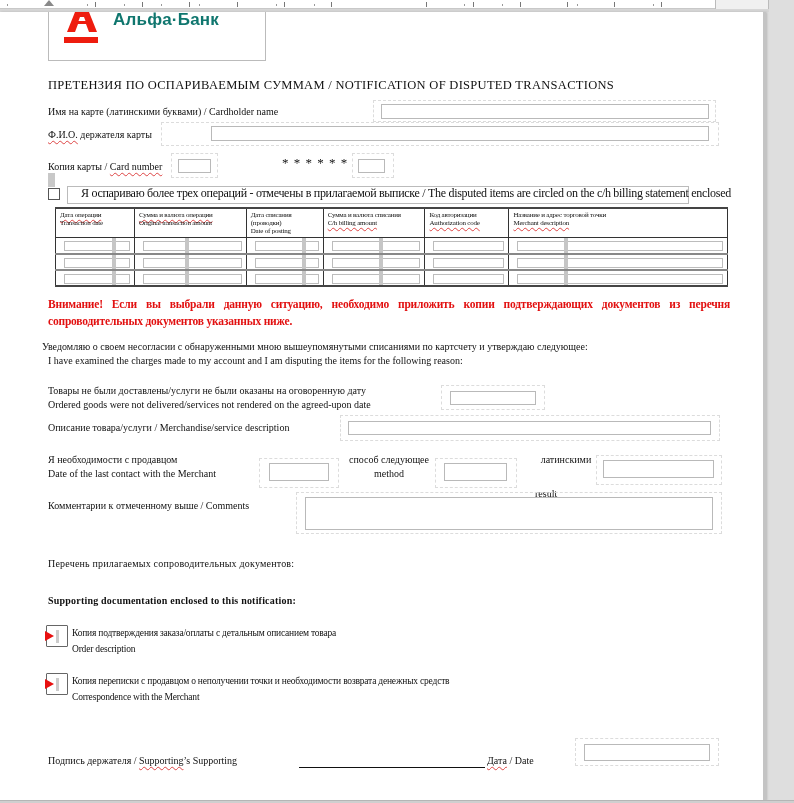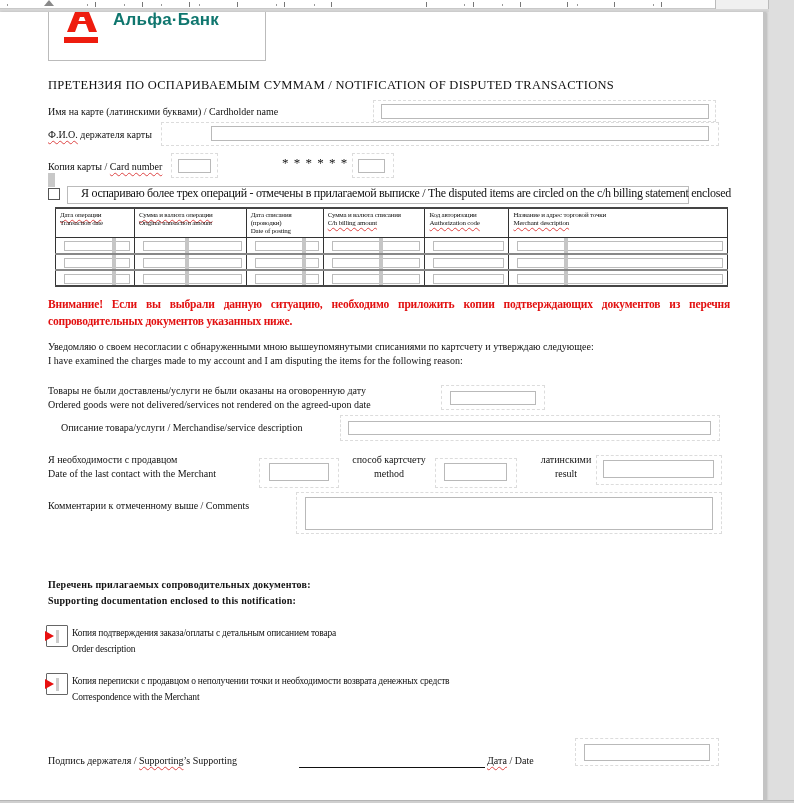--- a/index.html
+++ b/index.html
@@ -205,52 +205,52 @@
       <td>
           <div class="cell-field"></div>
           <div class="cell-bar" style="left:55px"></div>
         </td>
     </tr>
   </tbody>
 </table>
 
 <div class="warning">Внимание! Если вы выбрали данную ситуацию, необходимо приложить копии подтверждающих документов из перечня сопроводительных документов указанных ниже.</div>
 
-<div class="label" style="left:48px;top:339px">Уведомляю о своем несогласии с обнаруженными мною вышеупомянутыми списаниями по картсчету и утверждаю следующее:</div>
+<div class="label" style="left:42px;top:339px">Уведомляю о своем несогласии с обнаруженными мною вышеупомянутыми списаниями по картсчету и утверждаю следующее:</div>
 <div class="label" style="left:48px;top:353px">I have examined the charges made to my account and I am disputing the items for the following reason:</div>
 
 <div class="label" style="left:48px;top:383px">Товары не были доставлены/услуги не были оказаны на оговоренную дату</div>
 <div class="label" style="left:48px;top:397px">Ordered goods were not delivered/services not rendered on the agreed-upon date</div>
 <div class="field-wrap" style="left:441px;top:385px;width:104px;height:25px"></div>
 <div class="field" style="left:450px;top:391px;width:86px;height:14px"></div>
 
-<div class="label" style="left:61px;top:420px">Описание товара/услуги / Merchandise/service description</div>
+<div class="label" style="left:48px;top:420px">Описание товара/услуги / Merchandise/service description</div>
 <div class="field-wrap" style="left:340px;top:415px;width:380px;height:26px"></div>
 <div class="field" style="left:348px;top:421px;width:363px;height:14px"></div>
 
 <div class="label" style="left:48px;top:452px">Я необходимости с продавцом</div>
 <div class="label" style="left:48px;top:466px">Date of the last contact with the Merchant</div>
 <div class="field-wrap" style="left:259px;top:458px;width:80px;height:30px"></div>
 <div class="field" style="left:269px;top:463px;width:60px;height:18px"></div>
 
-<div class="label" style="left:346px;top:452px;width:86px;text-align:center">способ картсчету</div>
+<div class="label" style="left:346px;top:452px;width:86px;text-align:center">способ следующее</div>
 <div class="label" style="left:346px;top:466px;width:86px;text-align:center">method</div>
 <div class="field-wrap" style="left:435px;top:458px;width:82px;height:30px"></div>
 <div class="field" style="left:444px;top:463px;width:63px;height:18px"></div>
 
 <div class="label" style="left:535px;top:452px;width:62px;text-align:center">латинскими</div>
-<div class="label" style="left:535px;top:466px;width:62px;text-align:center">result</div>
+<div class="label" style="left:535px;top:486px;width:62px;">result</div>
 <div class="field-wrap" style="left:596px;top:455px;width:126px;height:30px"></div>
 <div class="field" style="left:603px;top:460px;width:111px;height:18px"></div>
 
 <div class="label" style="left:48px;top:498px">Комментарии к отмеченному выше / Comments</div>
 <div class="field-wrap" style="left:296px;top:492px;width:426px;height:42px"></div>
 <div class="field" style="left:305px;top:497px;width:408px;height:33px"></div>
 
-<div class="label" style="left:48px;top:577px;font-weight:bold;letter-spacing:0.2px">Перечень прилагаемых сопроводительных документов:</div>
+<div class="label" style="left:48px;top:556px;font-weight:normal;letter-spacing:0.2px">Перечень прилагаемых сопроводительных документов:</div>
 <div class="label" style="left:48px;top:593px;font-weight:bold;letter-spacing:0.2px">Supporting documentation enclosed to this notification:</div>
 
 <div class="doc-flag" style="left:46px;top:625px">
   <div class="tri"></div>
   <div class="bar"></div>
 </div>
 <div class="doc-label" style="left:72px;top:625px">Копия подтверждения заказа/оплаты с детальным описанием товара</div>
 <div class="doc-label" style="left:72px;top:641px">Order description</div>
 
 <div class="doc-flag" style="left:46px;top:673px">

